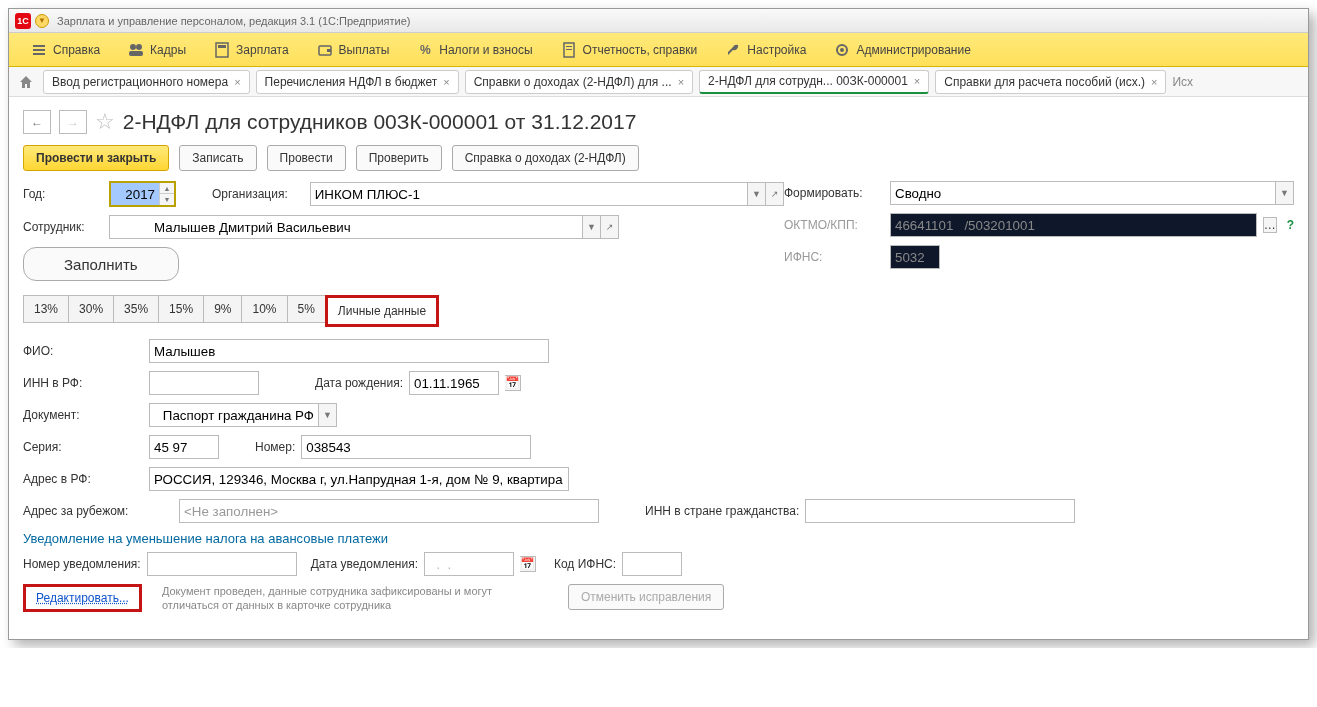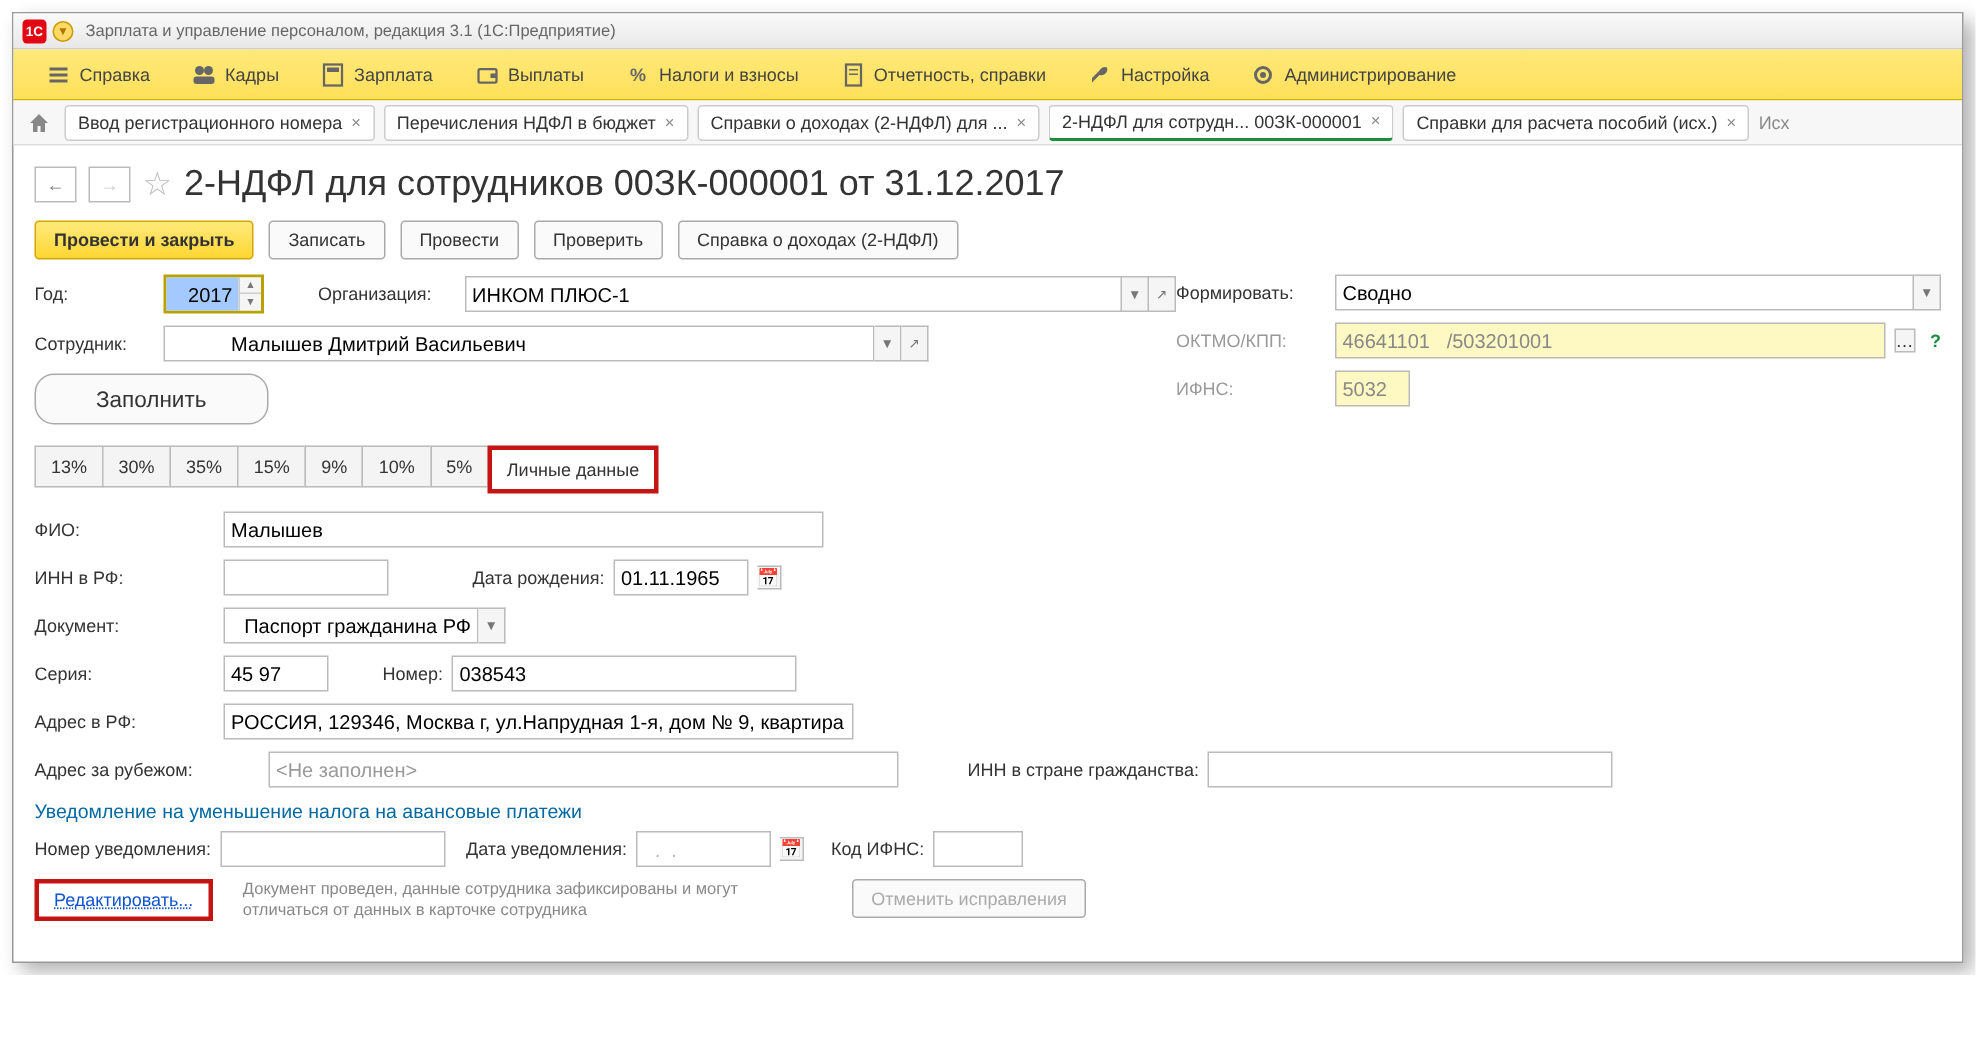--- a/index.html
+++ b/index.html
@@ -22,39 +22,39 @@
 .hometab { width:22px; height:22px; display:flex; align-items:center; justify-content:center; color:#777;}
 .doctab { height:24px; display:flex; align-items:center; padding:0 8px; border:1px solid #ccc; border-radius:3px; background:#fff; gap:6px;}
 .doctab.active { background:#fff; border-bottom:2px solid #1a8f3e;}
 .doctab .close { color:#888; font-size:11px; cursor:pointer;}
 
 
 .page { padding: 12px 14px 18px 14px;}
 .headerrow { display:flex; align-items:center; gap:8px; margin-bottom:10px;}
 .navbtn { width:28px; height:24px; border:1px solid #bbb; background:#fff; display:flex; align-items:center; justify-content:center; color:#777;}
 .staricon { font-size:22px; color:#bbb;}
-.pagetitle { font-size:24px; color:#333;}
+.pagetitle { font-size:21px; color:#333;}
 
 .cmdrow { display:flex; align-items:center; gap:10px; margin-bottom:10px;}
 .btn { height:26px; padding:0 12px; border:1px solid #aaa; background:#fafafa; border-radius:3px; display:flex; align-items:center; cursor:pointer;}
 .btn.primary { background:linear-gradient(#ffe97a,#ffd633); border-color:#d4a600; font-weight:bold;}
 .btnlarge { height:34px; padding:0 40px; font-size:15px; border:1px solid #aaa; background:#fafafa; border-radius:13px; display:flex; align-items:center; cursor:pointer;}
 
 
 .formarea { display:flex; gap:0;}
 .leftcol { flex:1;}
 .rightcol { width:510px;}
 .frow { display:flex; align-items:center; margin-bottom:8px; gap:6px;}
 .label { color:#333; }
 .w80 { width:80px;}
 .w100 { width:100px;}
 .w120 { width:120px;}
 .w150 { width:150px;}
 .input { height:24px; border:1px solid #bbb; padding:0 4px; background:#fff;}
-.input.readonly { background:#fef9c3; color:#888;}
+.input.readonly { background:#0f172a; color:#888;}
 .select { display:flex; align-items:center;}
 .select .drop, .select .open { width:18px; height:24px; border:1px solid #bbb; border-left:none; display:flex; align-items:center; justify-content:center; background:#f5f5f5; font-size:9px; color:#777;}
 .yearinput { width:48px; background:#a3c9ff; text-align:right; border:1px solid #b9a200;}
 .yearspinner { display:flex; flex-direction:column; border:1px solid #b9a200; border-left:none;}
 .yearspinner div { width:14px; height:11px; font-size:7px; display:flex; align-items:center; justify-content:center; background:#f5f5f5; color:#777; cursor:pointer;}
 .yearspinner div:first-child{border-bottom:1px solid #ccc;}
 .yearwrap{display:flex; border:2px solid #b9a200; align-items:stretch;}
 
 
 .ratetabs { display:flex; margin-top:6px; margin-bottom:12px;}

